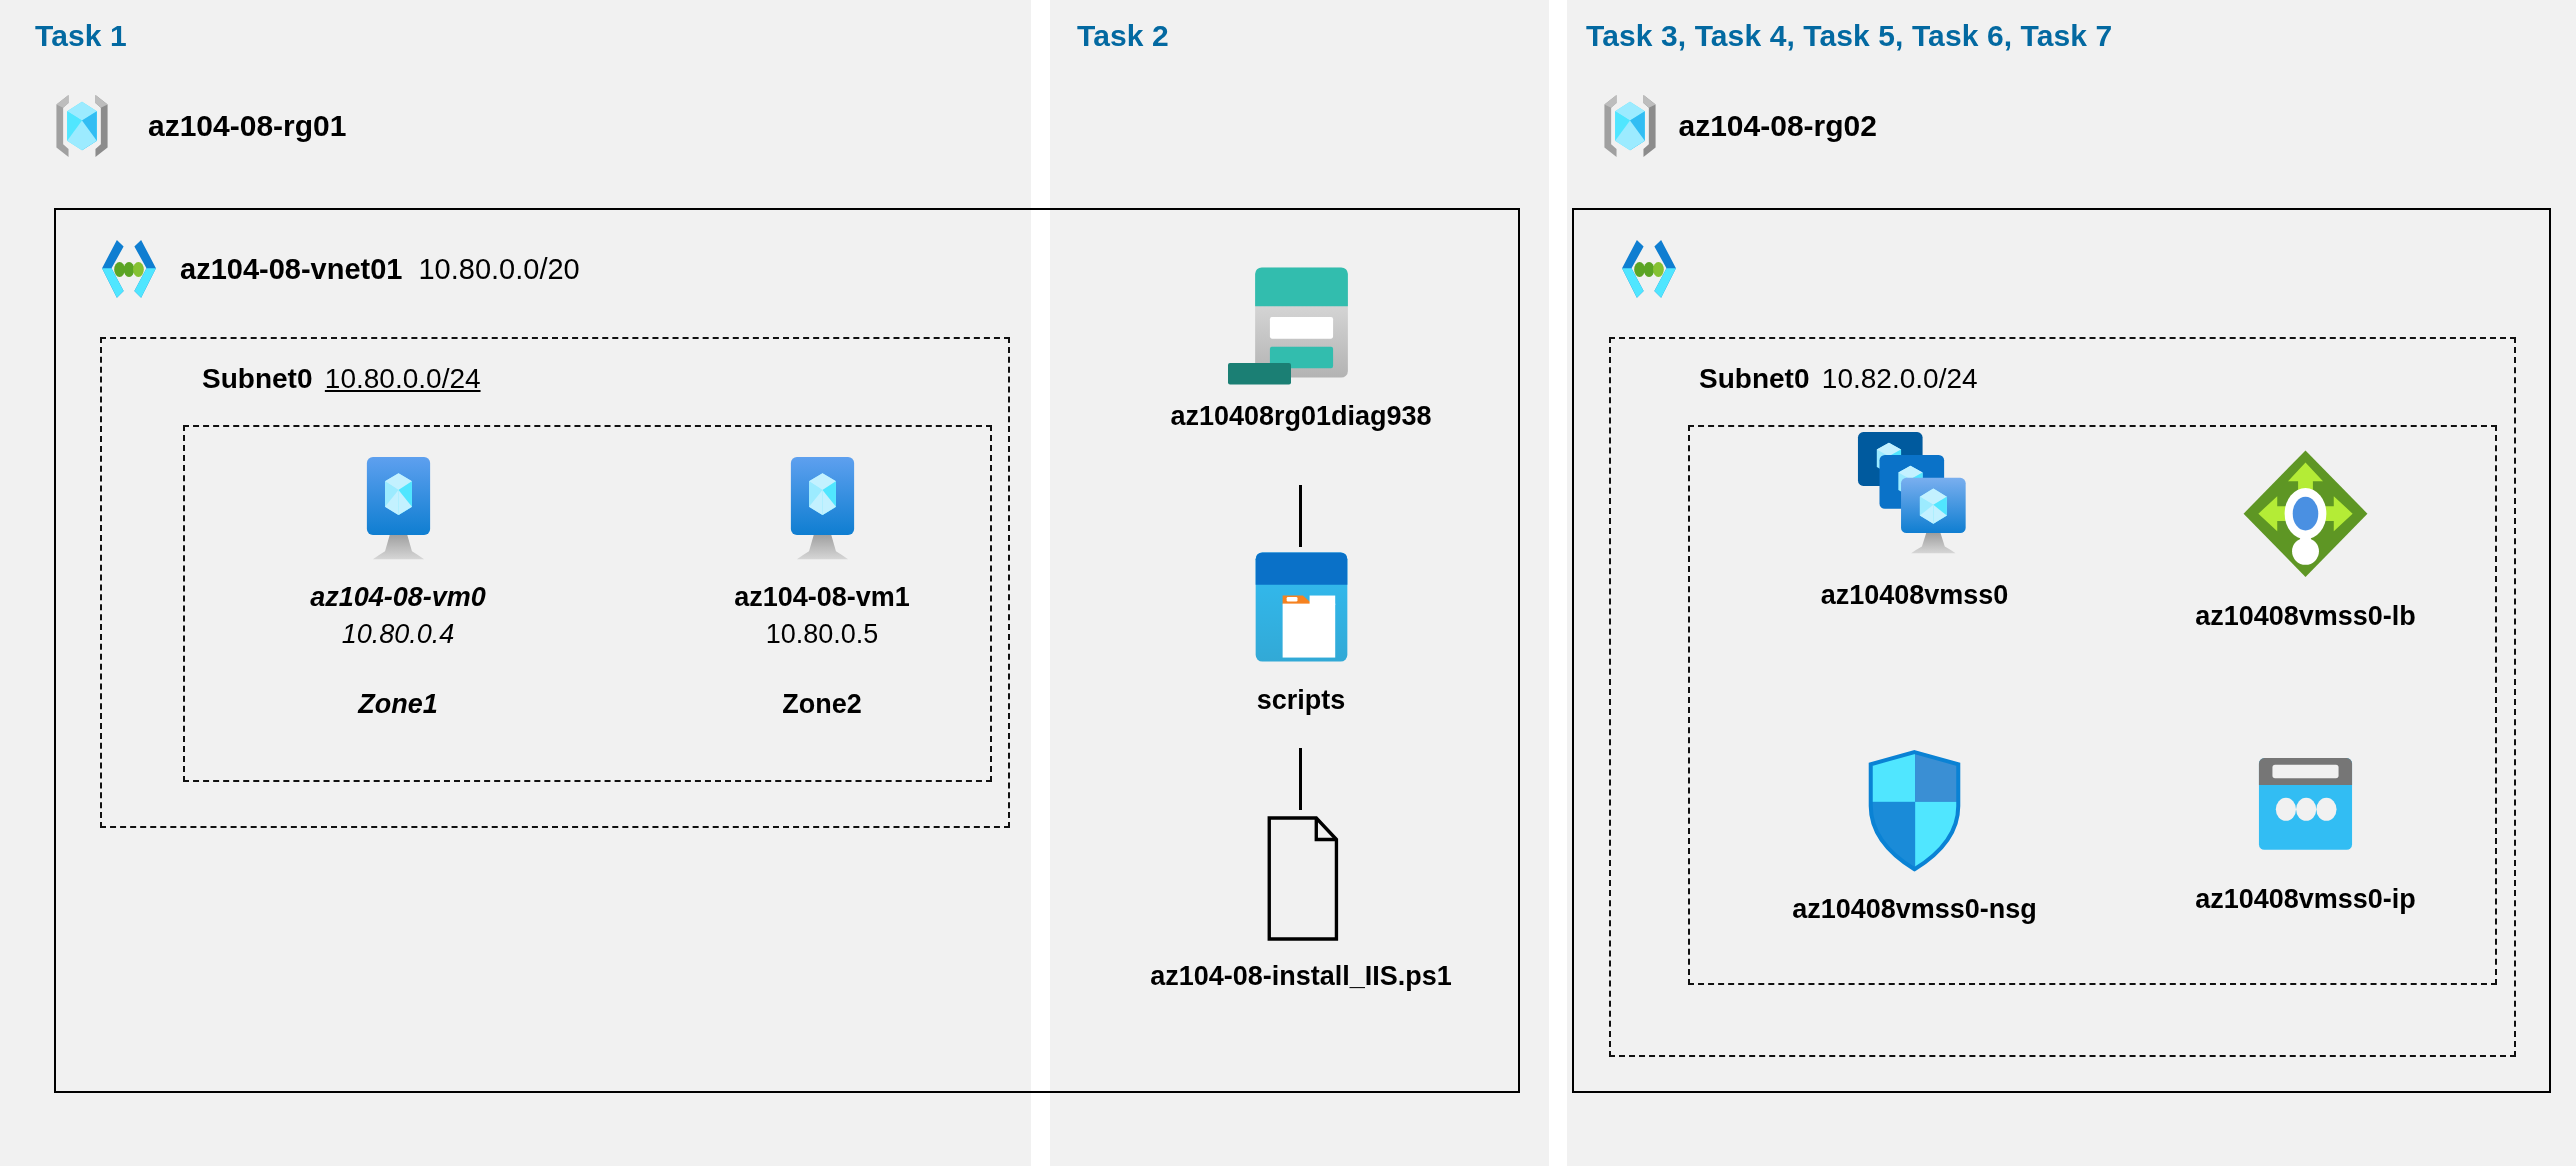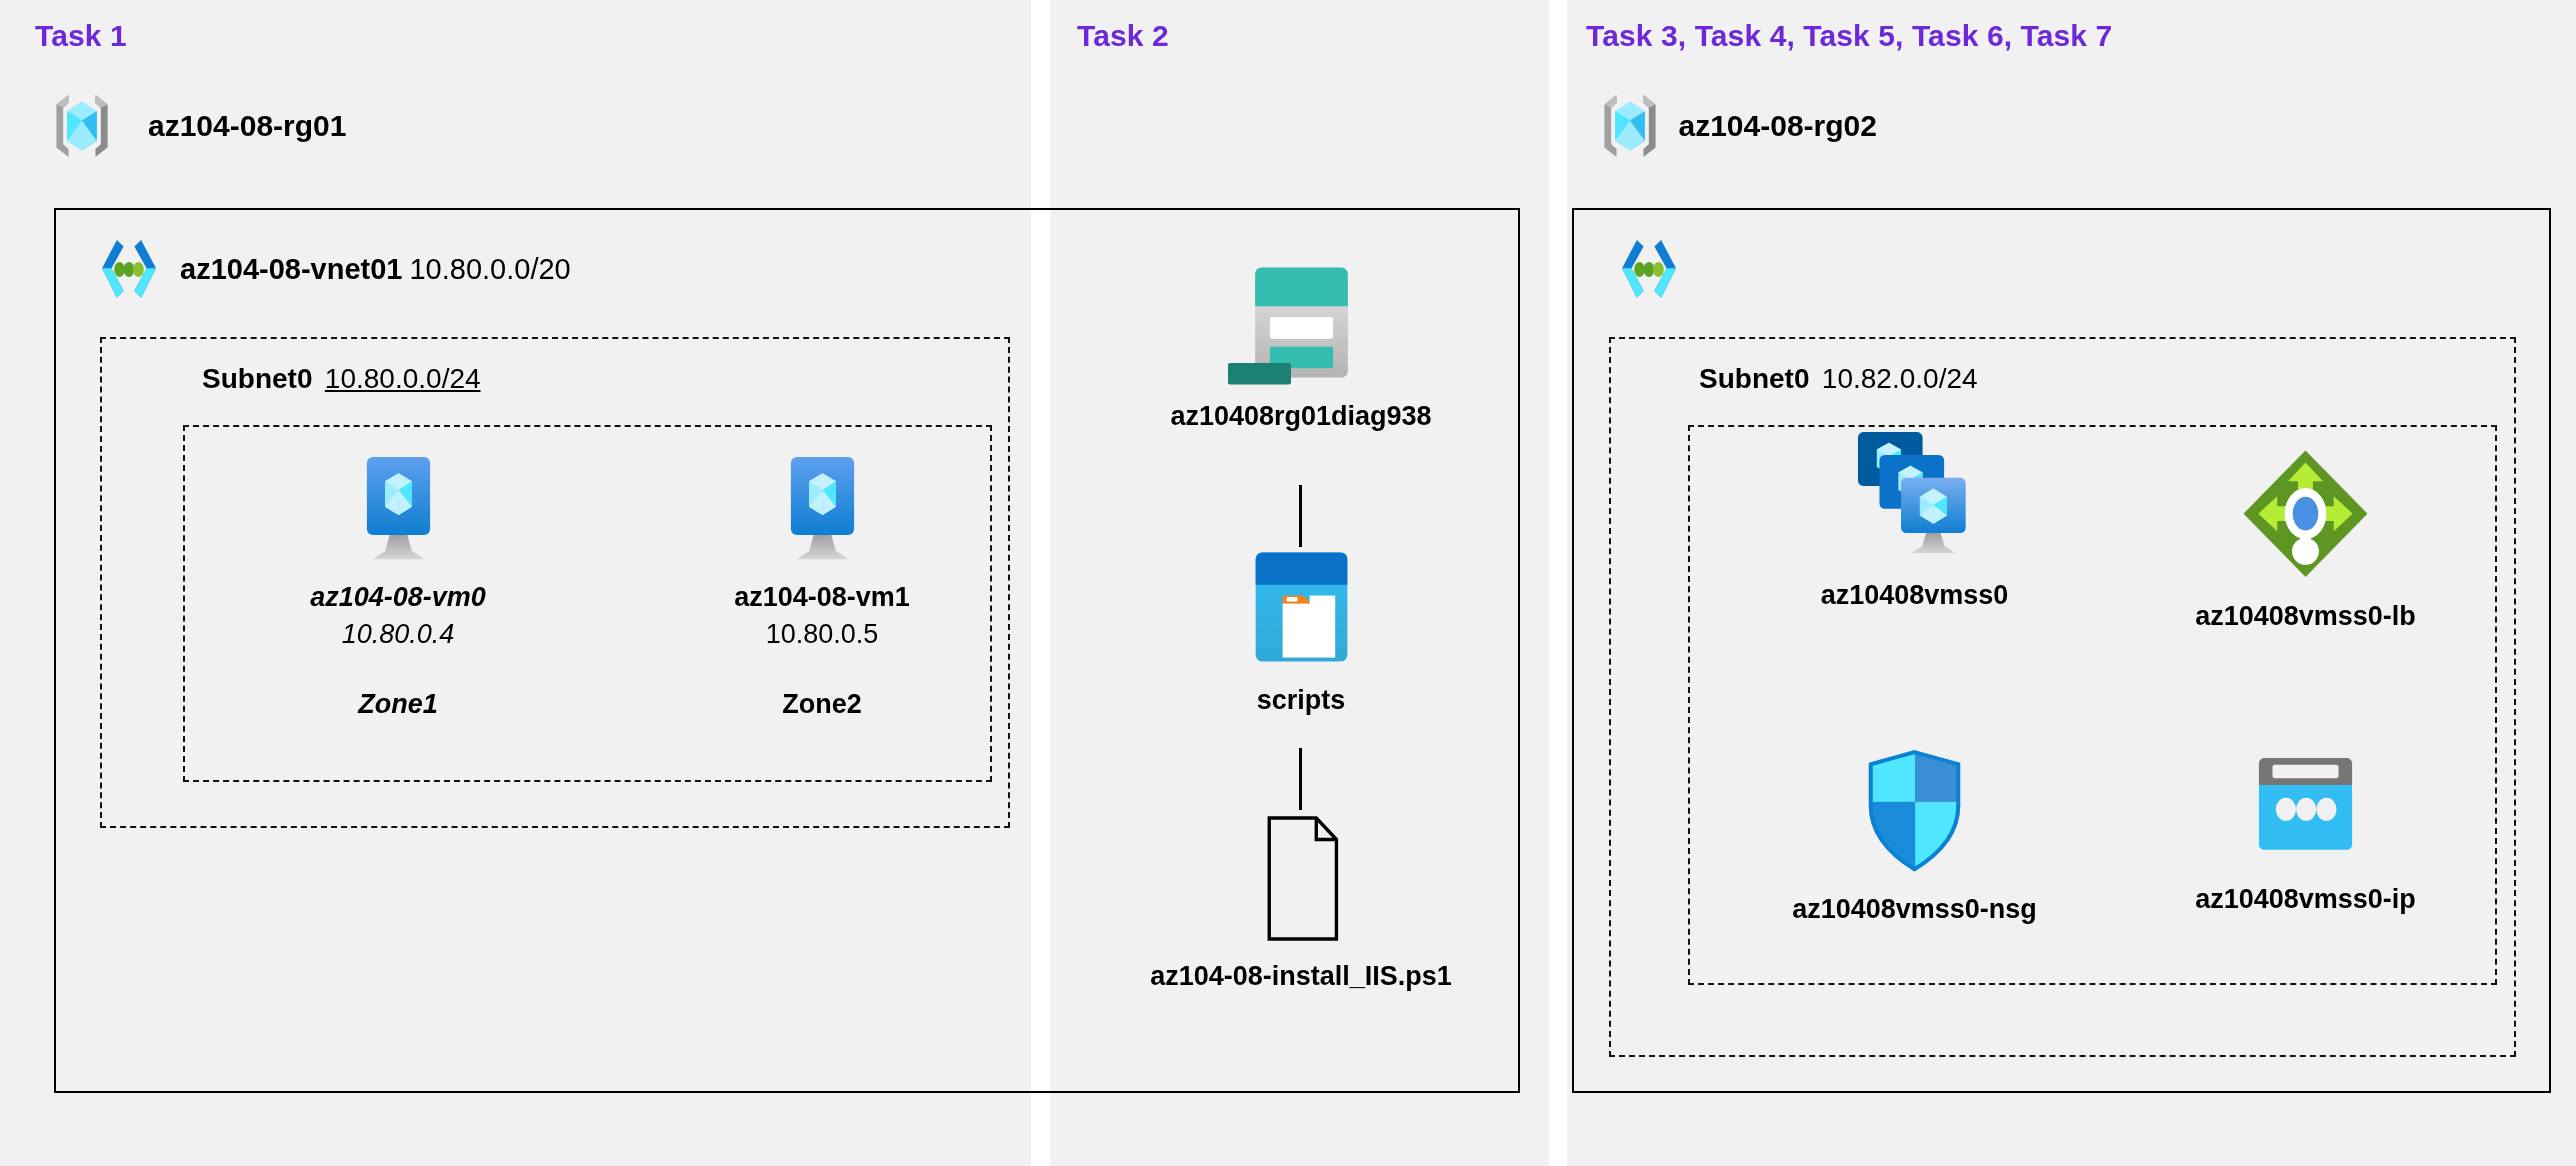--- a/index.html
+++ b/index.html
@@ -7,21 +7,21 @@
     width:2576px;height:1166px;position:relative;overflow:hidden;
     font-family:"Liberation Sans", sans-serif;
     -webkit-font-smoothing:antialiased;
   }
   .panel{position:absolute;background:#f1f1f1;top:0;height:1166px;}
   #panel-task1{left:0;width:1031px;}
   #panel-task2{left:1050px;width:499px;}
   #panel-task3{left:1567px;width:1009px;}
 
   .task-title{
-    position:absolute;color:#6d28d9;font-weight:bold;
+    position:absolute;color:#0369a1;font-weight:bold;
     font-size:30px;letter-spacing:0.1px;white-space:nowrap;
   }
 
   .rg-row{position:absolute;display:flex;align-items:center;gap:17.5px;}
   .rg-label{font-size:30px;font-weight:bold;color:#000;white-space:nowrap;}
 
   .solidbox{position:absolute;border:2.7px solid #000;background:transparent;box-sizing:border-box;}
   .dashbox{position:absolute;border:2.7px dashed #111;background:transparent;box-sizing:border-box;}
 
   .vnet-row{position:absolute;display:flex;align-items:center;gap:16px;white-space:nowrap;}
@@ -77,21 +77,21 @@
       <path d="M12 46 L34 90 L44 80 L26 46 Z" fill="#50e6ff"></path>
       <path d="M70 4 L92 46 L70 90 L60 80 L78 46 L60 14 Z" fill="#0f7ed1"></path>
       <path d="M92 46 L70 90 L60 80 L78 46 Z" fill="#50e6ff"></path>
       <ellipse cx="38" cy="48" rx="8" ry="11" fill="#5ba424"></ellipse>
       <ellipse cx="52" cy="48" rx="8" ry="11" fill="#5ba424"></ellipse>
       <ellipse cx="66" cy="48" rx="8" ry="11" fill="#86c232"></ellipse>
     </svg>
   </span>
   <span>
     <span class="hdr-bold">az104-08-vnet01</span>
-    <span class="hdr-reg" style="margin-left:4px;">10.80.0.0/20</span>
+    <span class="hdr-reg" style="margin-left:13px;">10.80.0.0/20</span>
   </span>
 </div>
 
 <div class="dashbox" style="left:100px;top:337px;width:910px;height:491px;"></div>
 <div class="subnet-row" style="left:202px;top:363px;">
   <span class="sub-bold">Subnet0</span>
   <span class="sub-reg" style="margin-left:9.4px;text-decoration:underline;">10.80.0.0/24</span>
 </div>
 
 <div class="dashbox" style="left:183px;top:425px;width:809px;height:357px;"></div>

